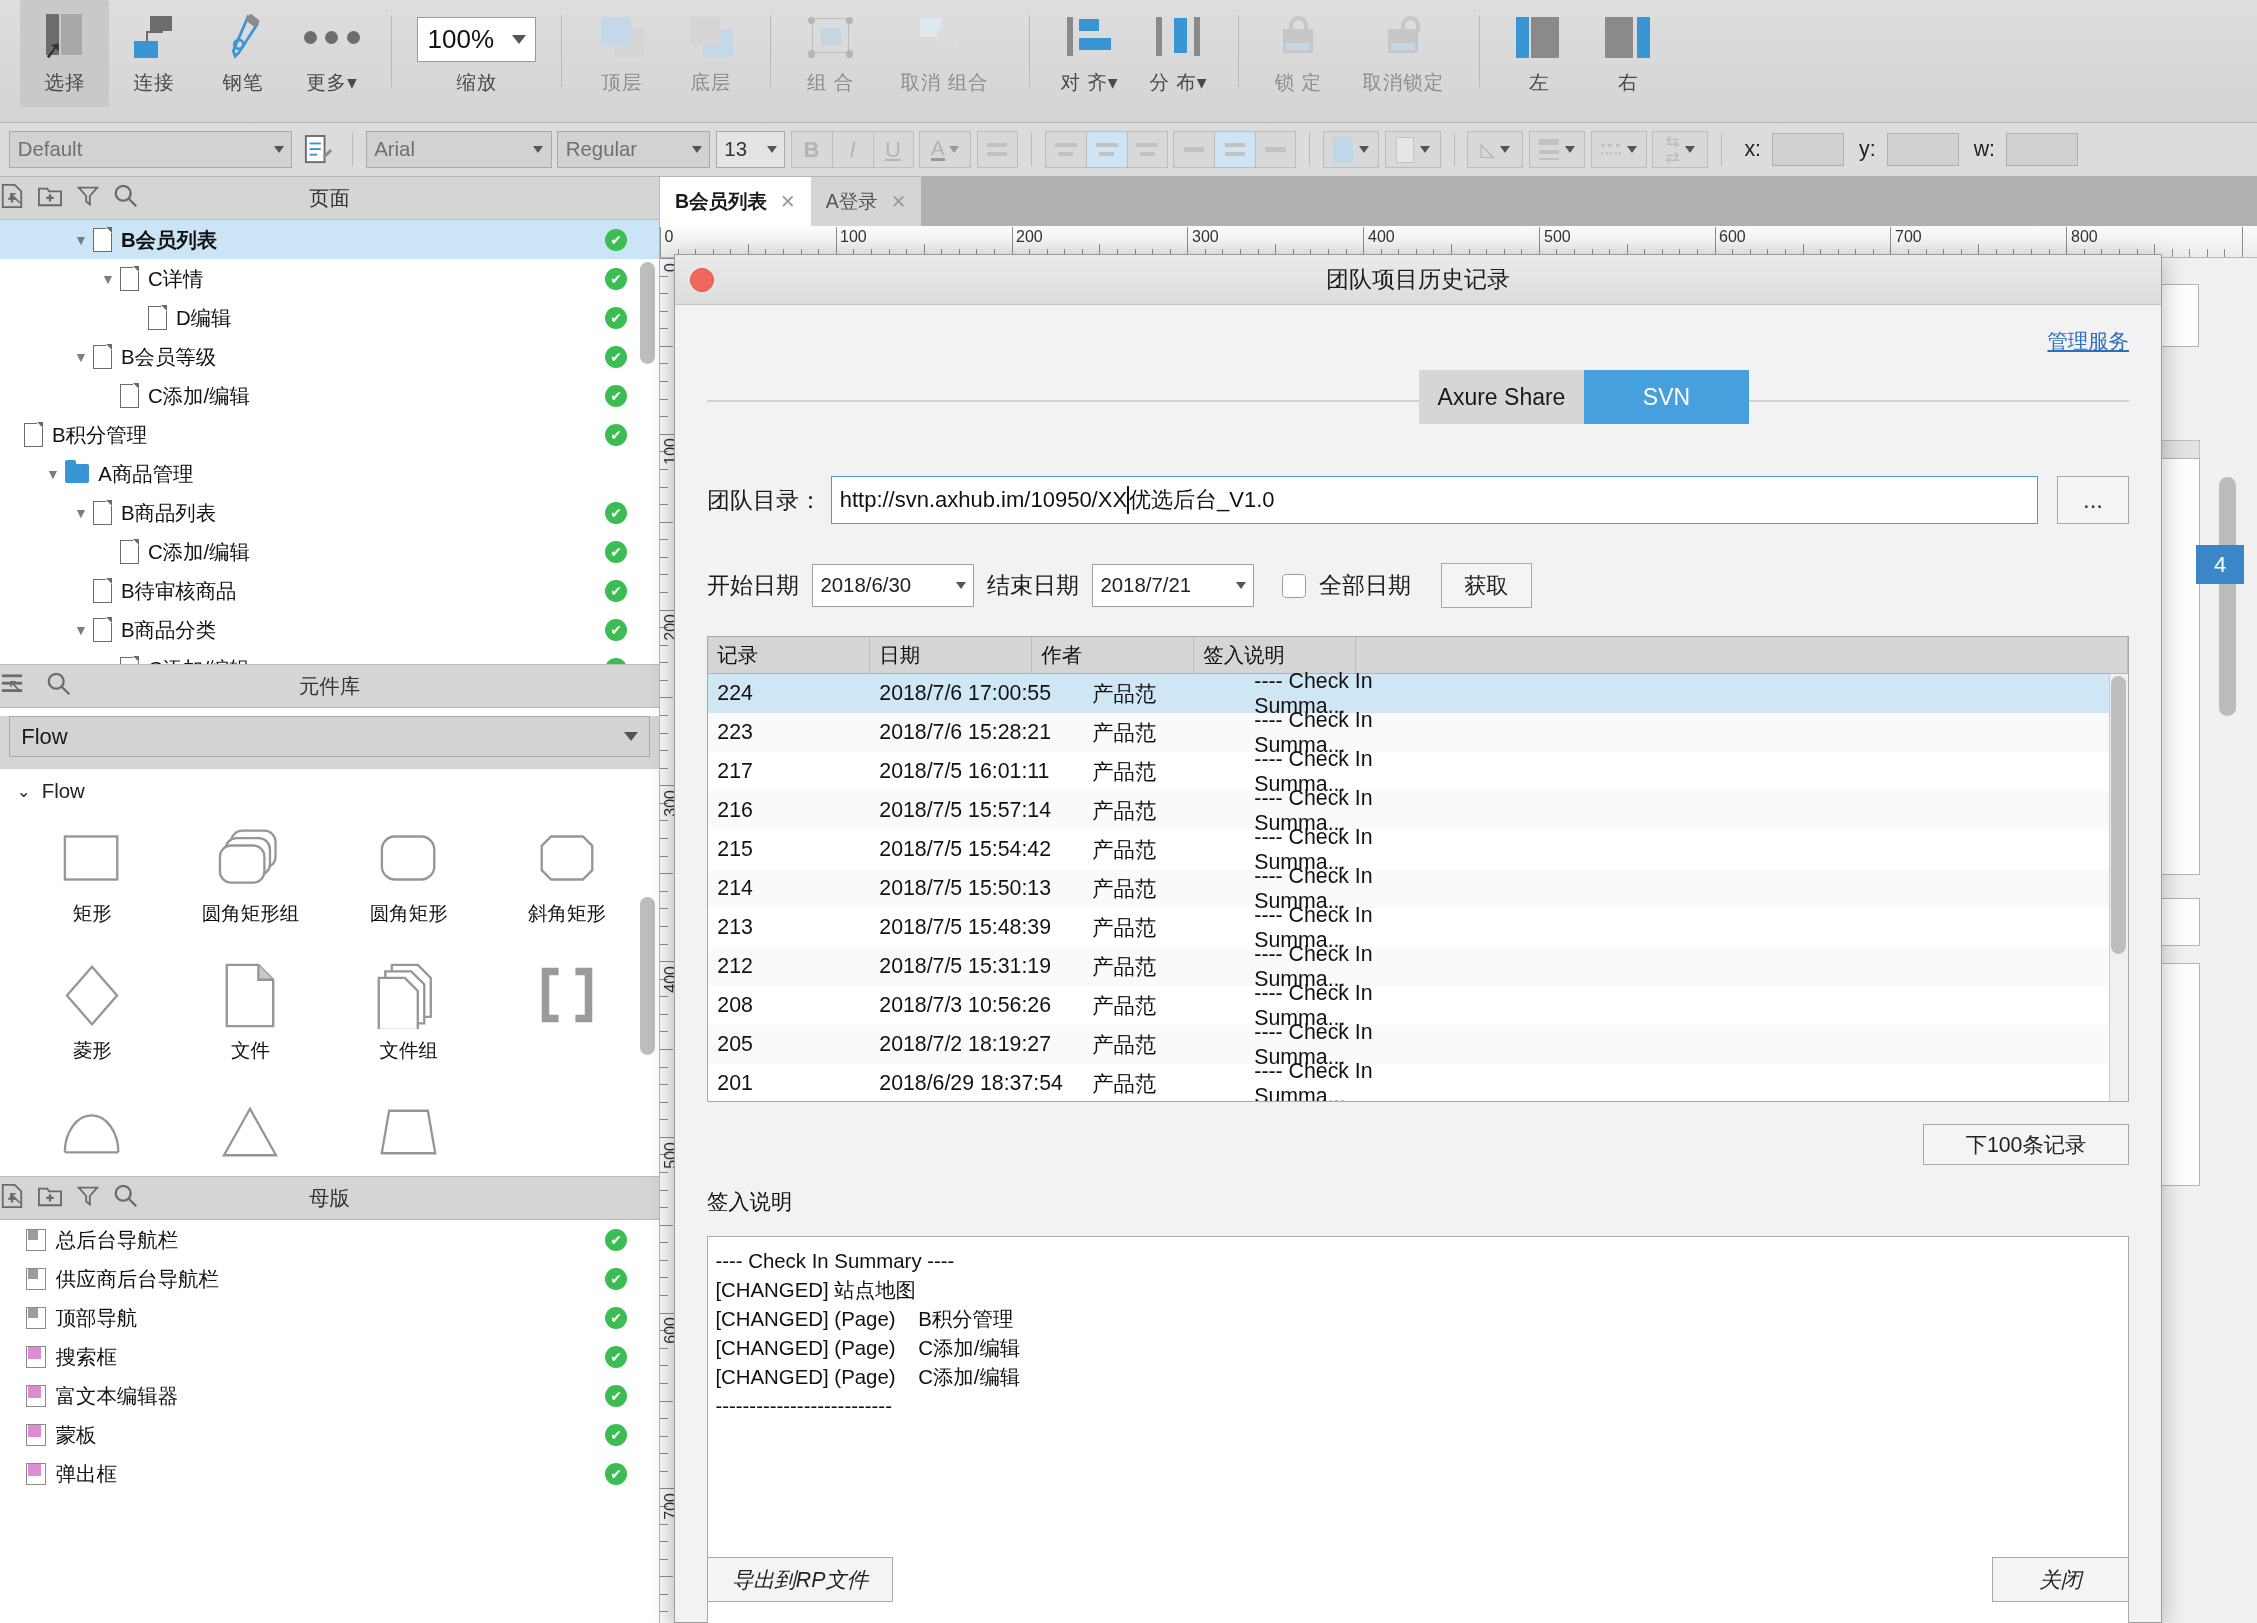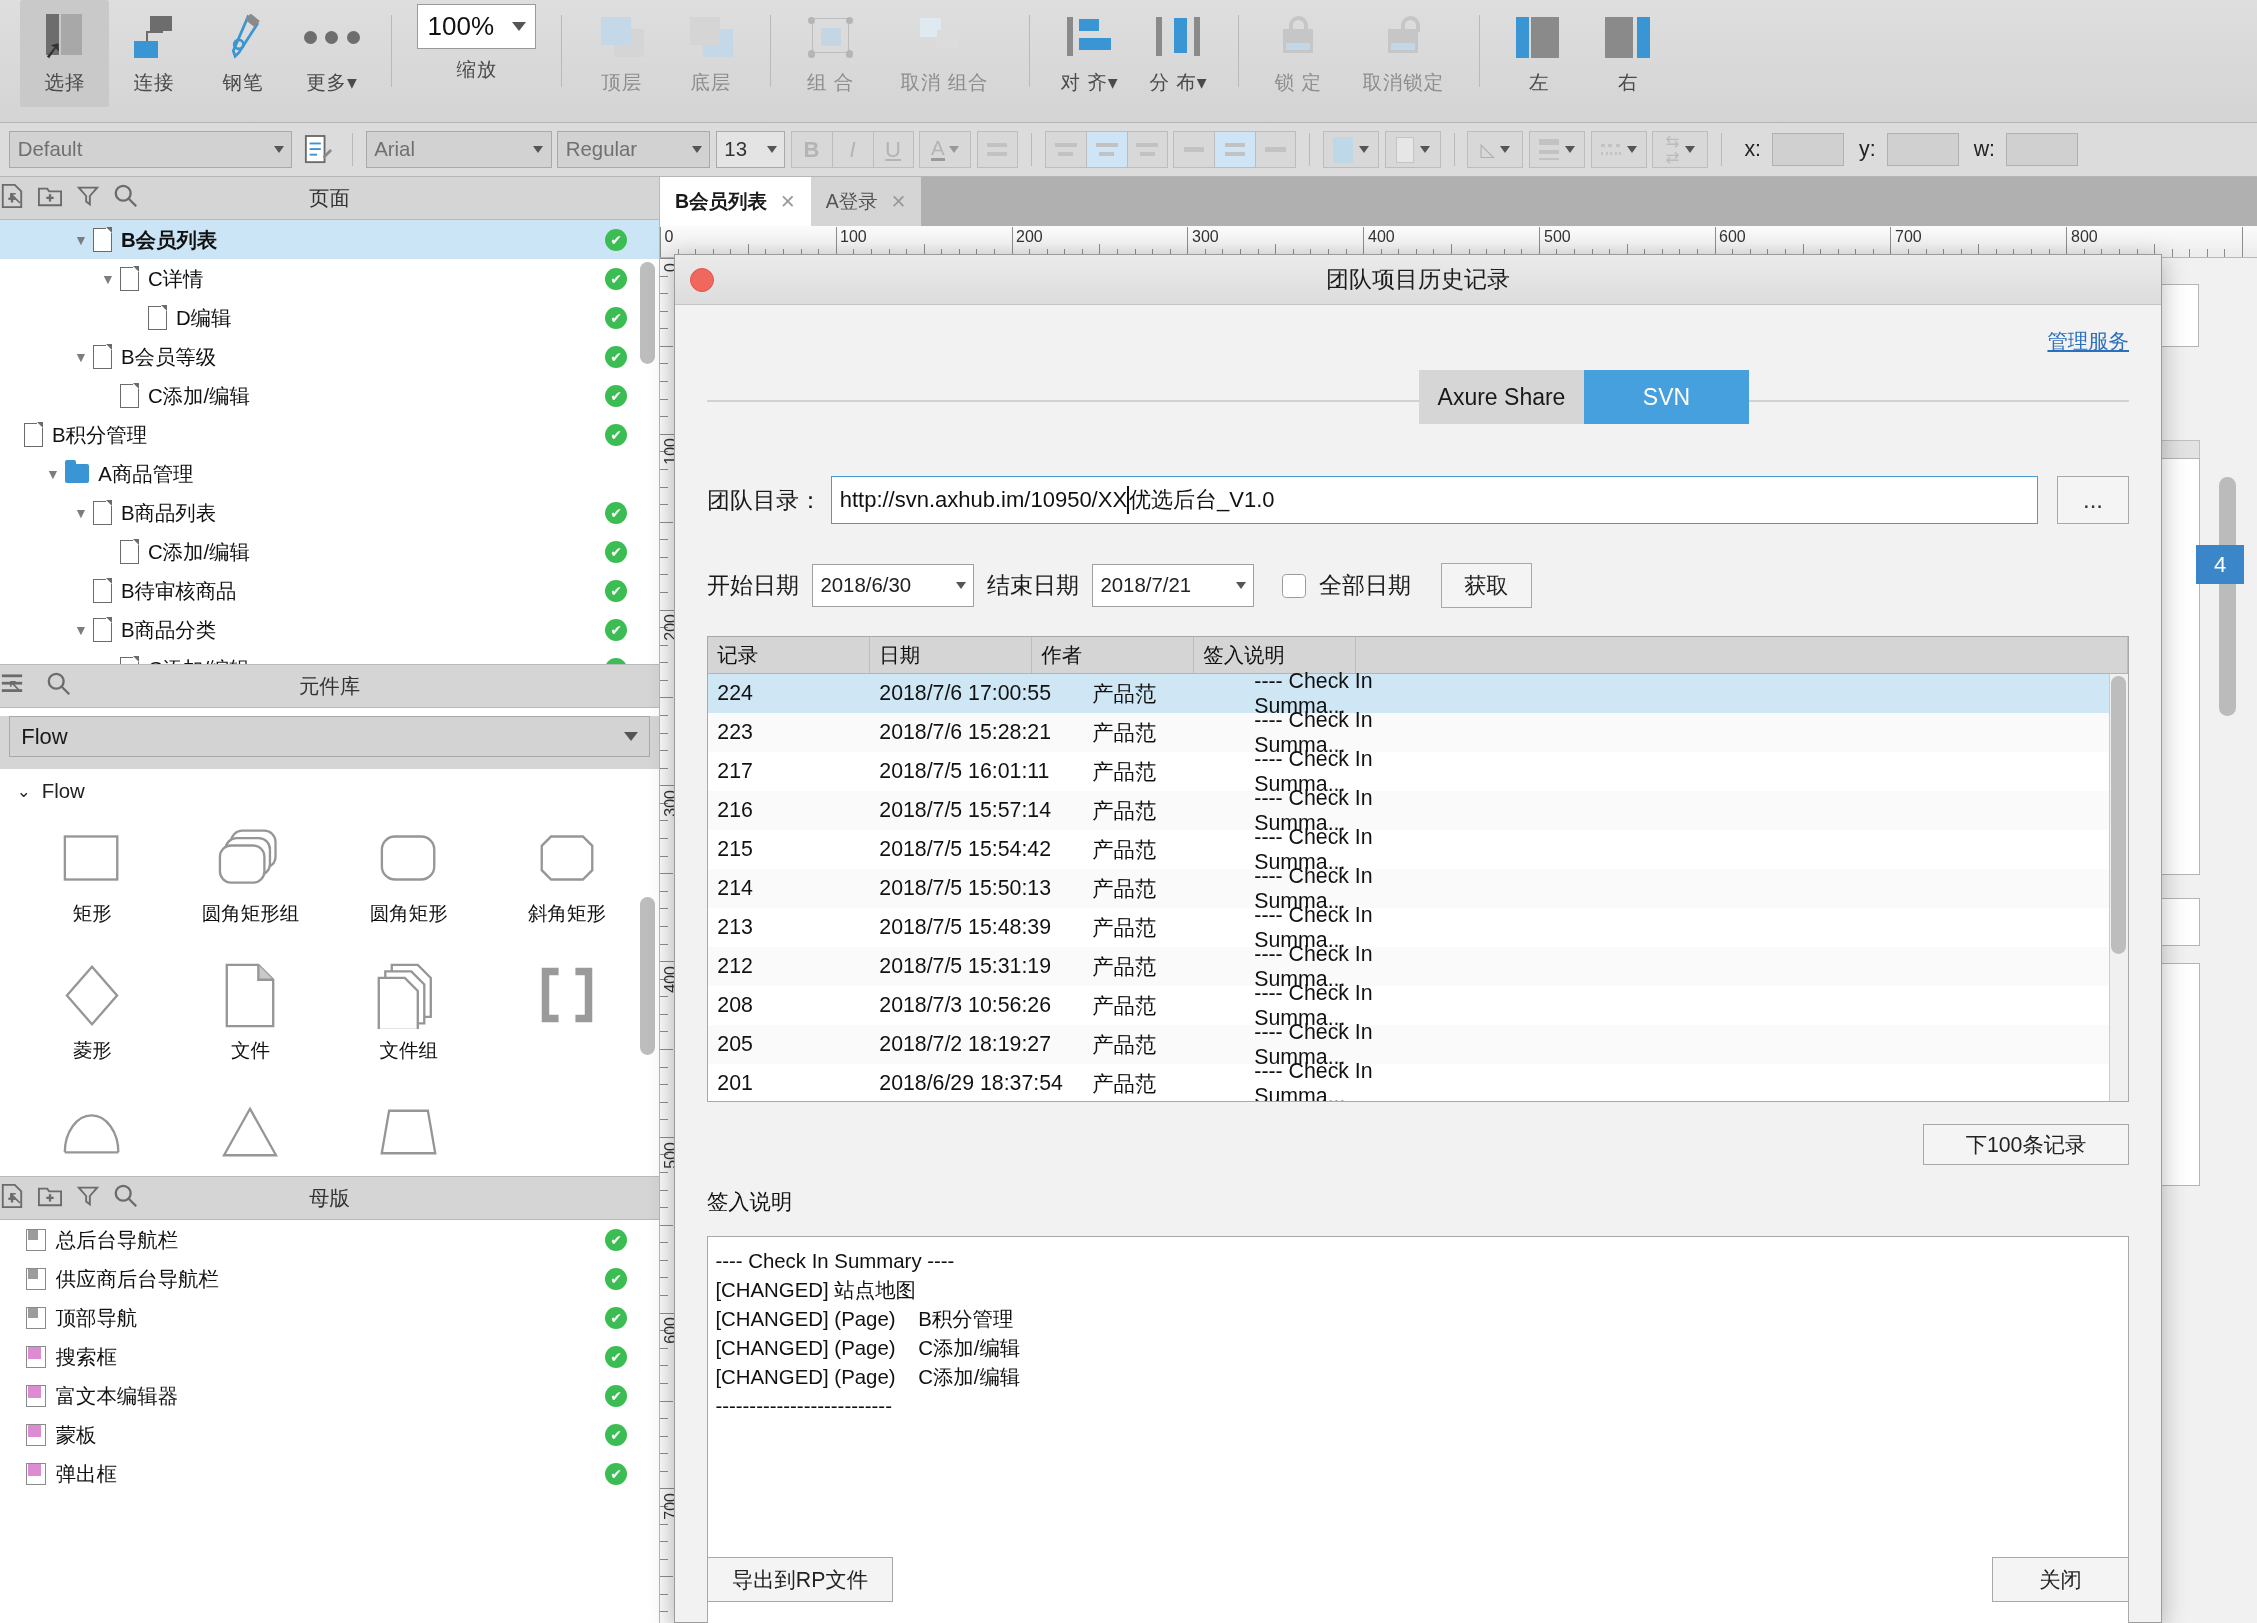--- a/index.html
+++ b/index.html
@@ -23,21 +23,21 @@
   .tb-item {
     width:89px; height:107px; display:flex; flex-direction:column;
     align-items:center; justify-content:flex-start; padding-top:11px;
     cursor:default;
   }
   .tb-item.sel { background:#c9c9c9; border-radius:2.8px; }
   .tb-ico { height:52px; display:flex; align-items:center; justify-content:center; }
   .tb-lbl { font-size:19.5px; color:#4a4a4a; margin-top:5.6px; white-space:nowrap; letter-spacing:0.9px;}
   .tb-lbl.dim { color:#8d8d8d; }
   .tb-sep { width:0.9px; height:72px; background:#b9b9b9; margin:15px 15px 0 15px; }
-  .zoom-wrap { width:139px; display:flex; flex-direction:column; align-items:center; padding-top:4px;}
+  .zoom-wrap { width:139px; display:flex; flex-direction:column; align-items:center; padding-top:17px;}
   .zoom-box {
     width:119px; height:45px; background:#fff; border:0.9px solid #9a9a9a;
     display:flex; align-items:center; justify-content:space-between;
     padding:0 9.3px; font-size:26px; color:#111;
   }
   .caret { width:0;height:0;border-left:7.4px solid transparent;border-right:7.4px solid transparent;border-top:9.3px solid #555;}
   .caret.sm { border-left:5.6px solid transparent;border-right:5.6px solid transparent;border-top:7.4px solid #555;}
 
   
   .sel-ico { position:relative; width:48px; height:46px; }
@@ -218,21 +218,21 @@
   .c1{width:162px;} .c2{width:162px;} .c3{width:162px;} .c4{width:162px;} .c5{flex:1;}
   .tbl-scroll { position:absolute; right:1.9px; top:39px; width:15px; height:278px; border-radius:7.4px; background:#bdbdbd;}
   .tbl-scroll-track{position:absolute;right:0;top:37px;width:18.6px;bottom:0;background:#f0f0f0;border-left:0.9px solid #ccc;}
 
   .next-btn { width:206px; height:41px; background:#f4f4f4; border:0.9px solid #a8a8a8;
      display:flex;align-items:center;justify-content:center;font-size:21.3px; margin:22px 0 0 auto;}
   .sum-label { font-size:21.3px; color:#111; margin-top:22px; }
   .sum-box { margin-top:20.4px; border:0.9px solid #a9a9a9; background:#fff; height:390px;
      padding:9.3px 7.4px; font-size:20.4px; line-height:1.42; color:#111; overflow:hidden;}
   .dlg-foot { position:absolute; left:0; right:0; bottom:0; height:85px; padding:0 32px;
-     display:flex; align-items:center; justify-content:space-between; }
+     display:flex; align-items:center; justify-content:space-between;font-style:italic; }
   .foot-btn { width:186px;height:45px;background:#f4f4f4;border:0.9px solid #a8a8a8;
      display:flex;align-items:center;justify-content:center;font-size:21.3px;}
   .foot-btn.sm { width:137px; }
 </style>
 </head>
 <body>
 
 <div class="app">
 
   <div class="toolbar">

